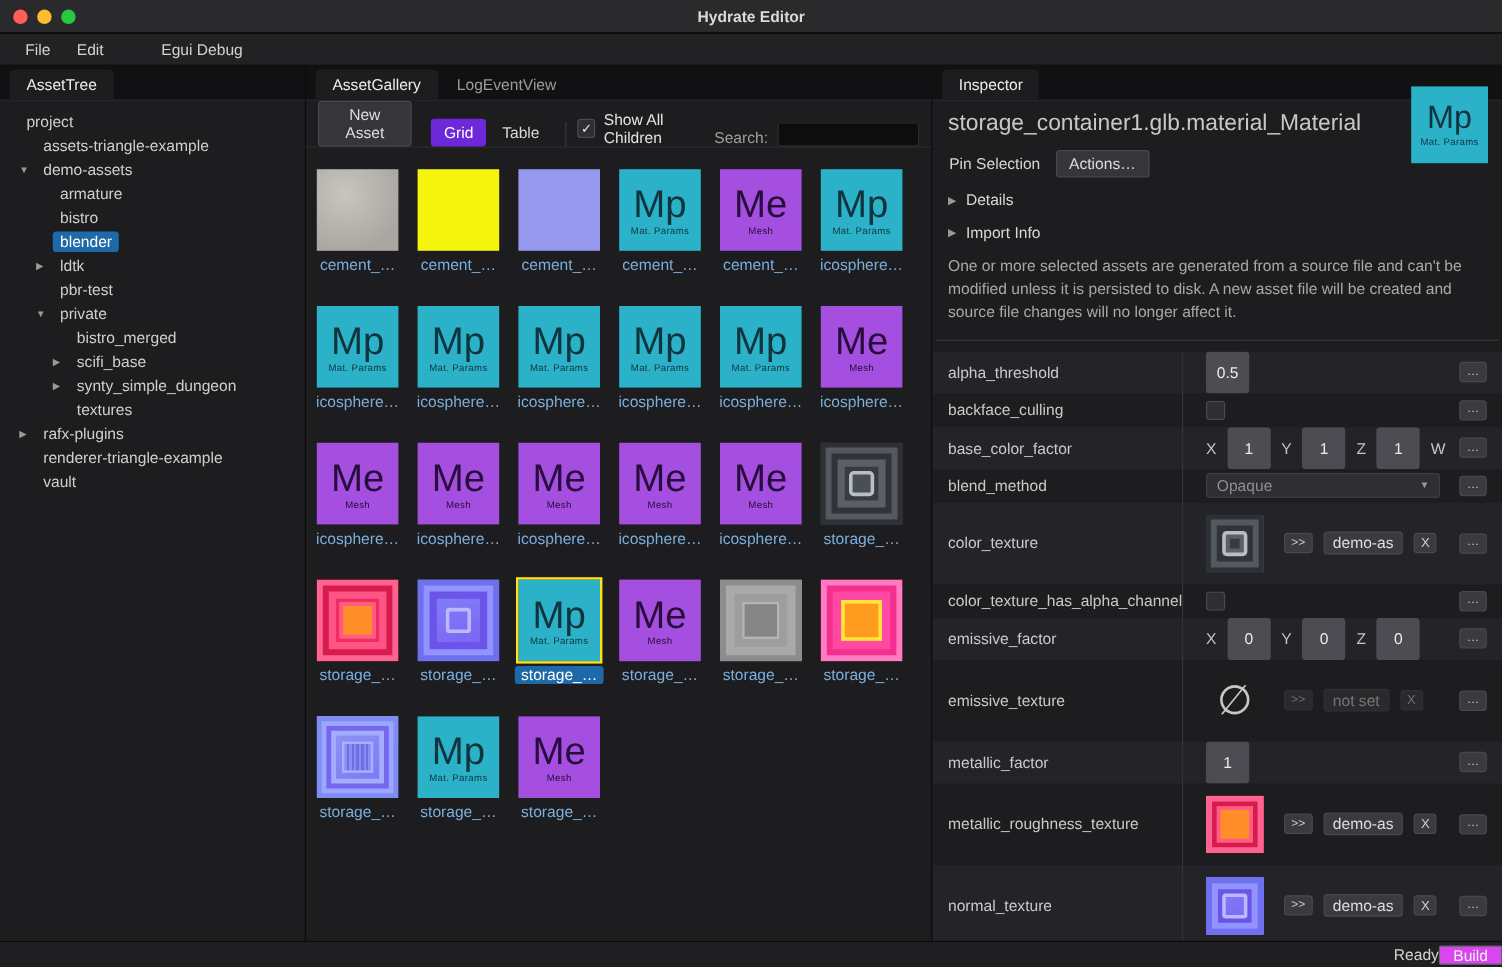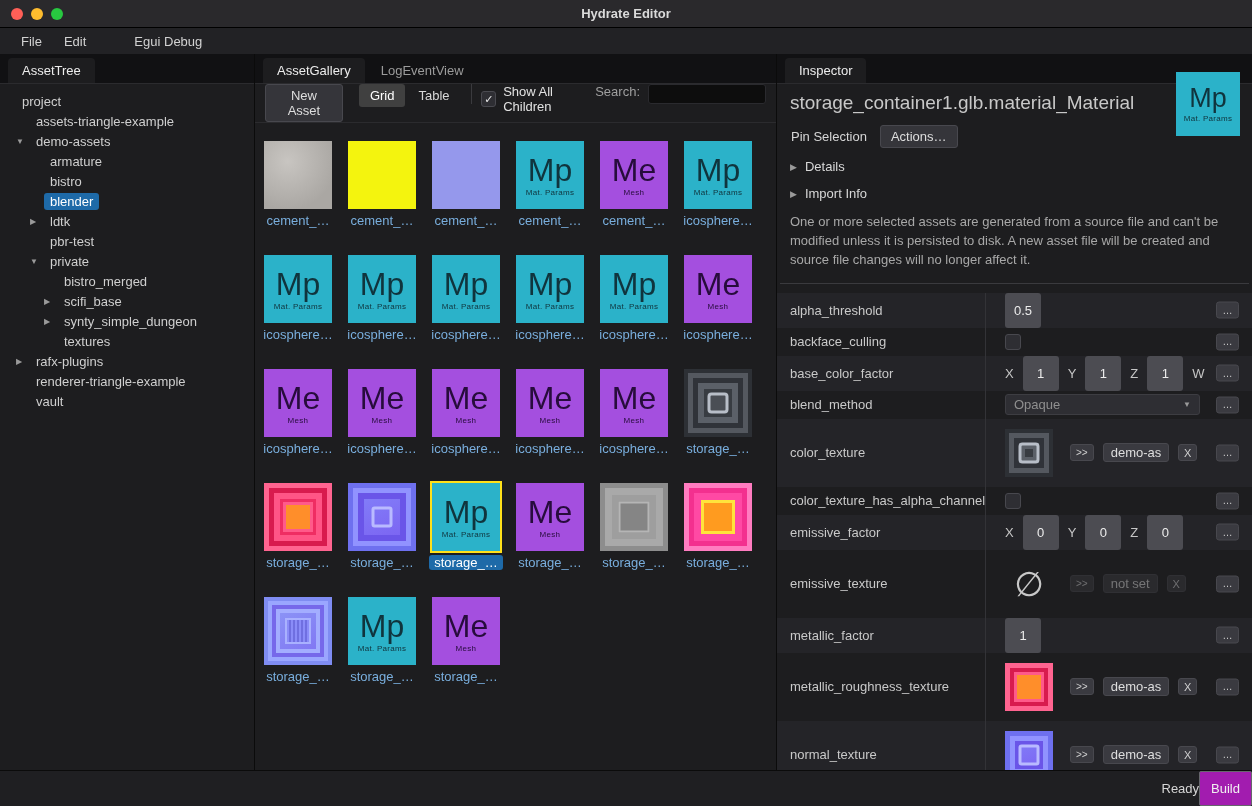--- a/index.html
+++ b/index.html
@@ -33,28 +33,28 @@
   .tab.active { background:#1d1d1f; color:#ededed; }
 
   
   .tree { flex:1; overflow:hidden; padding-top:7px; font-size:13px; }
   .tree-row { height:20px; display:flex; align-items:center; color:#cfcfcf; white-space:nowrap; }
   .arrow { width:14px; font-size:8px; color:#9a9a9a; flex:0 0 14px; }
   .tree-label { padding:1px 6px; border-radius:3px; }
   .tree-label.selected { background:#1e6aa8; color:#fff; }
 
   
-  .toolbar { flex:0 0 34px; display:flex; align-items:flex-start; padding:0 10px;
+  .toolbar { flex:0 0 34px; display:flex; align-items:flex-end; padding:0 10px;
              border-bottom:1px solid #2b2b2e; }
   .btn { background:#35353a; border:1px solid #48484e; color:#dedede; font-size:13px;
          padding:3px 10px; border-radius:3px; font-family:inherit; }
   .seg { display:flex; gap:2px; margin-left:16px; }
   .seg-btn { background:transparent; border:none; color:#d8d8d8; font-size:13px;
              padding:4px 11px; border-radius:3px; font-family:inherit; }
-  .seg-btn.selected { background:#404040; color:#fff; }
+  .seg-btn.selected { background:#6d28d9; color:#fff; }
   .vsep { width:1px; height:20px; background:#3a3a3e; margin:0 10px; }
   .check-wrap { display:flex; align-items:center; gap:7px; font-size:13px; color:#e2e2e2; }
   .checkbox { width:16px; height:16px; background:#2e2e33; border:1px solid #4a4a50;
               border-radius:3px; display:flex; align-items:center; justify-content:center;
               font-size:11px; color:#ececec; }
   .search-label { color:#9f9f9f; font-size:13px; margin-right:8px; }
   .search-input { width:118px; height:20px; background:#0d0d0d; border:1px solid #2a2a2e;
                   border-radius:3px; color:#e8e8e8; font-family:inherit; font-size:13px; padding:0 6px; }
 
   
@@ -147,22 +147,22 @@
              color:#dedede; padding:0 7px; display:inline-flex; align-items:center; max-width:72px;
              overflow:hidden; white-space:nowrap; }
   .clear-btn { width:19px; height:17px; background:#3a3a40; border:1px solid #48484e;
                border-radius:3px; color:#cfcfcf; font-size:11px; padding:0; font-family:inherit; }
   .disabled { opacity:.45; }
   .empty-glyph { font-size:34px; color:#c8c8c8; width:48px; text-align:center; font-weight:200; }
 
   
   .statusbar { flex:0 0 22px; background:#1f1f22; border-top:1px solid #0b0b0b; display:flex;
                align-items:center; justify-content:flex-end; padding-left:9px; font-size:13px; }
-  .build-btn { background:#a21caf; border:1px solid #66666c; color:#f0f0f0; font-size:13px;
-               height:35px; padding:0 11px; border-radius:2px; font-family:inherit; }
+  .build-btn { background:#d946ef; border:1px solid #66666c; color:#f0f0f0; font-size:13px;
+               height:16px; padding:0 11px; border-radius:2px; font-family:inherit; }
 </style>
 </head>
 <body>
 
 <div class="window">
 
   <div class="titlebar">
     <div class="traffic">
       <span class="dot red"></span>
       <span class="dot yellow"></span>

